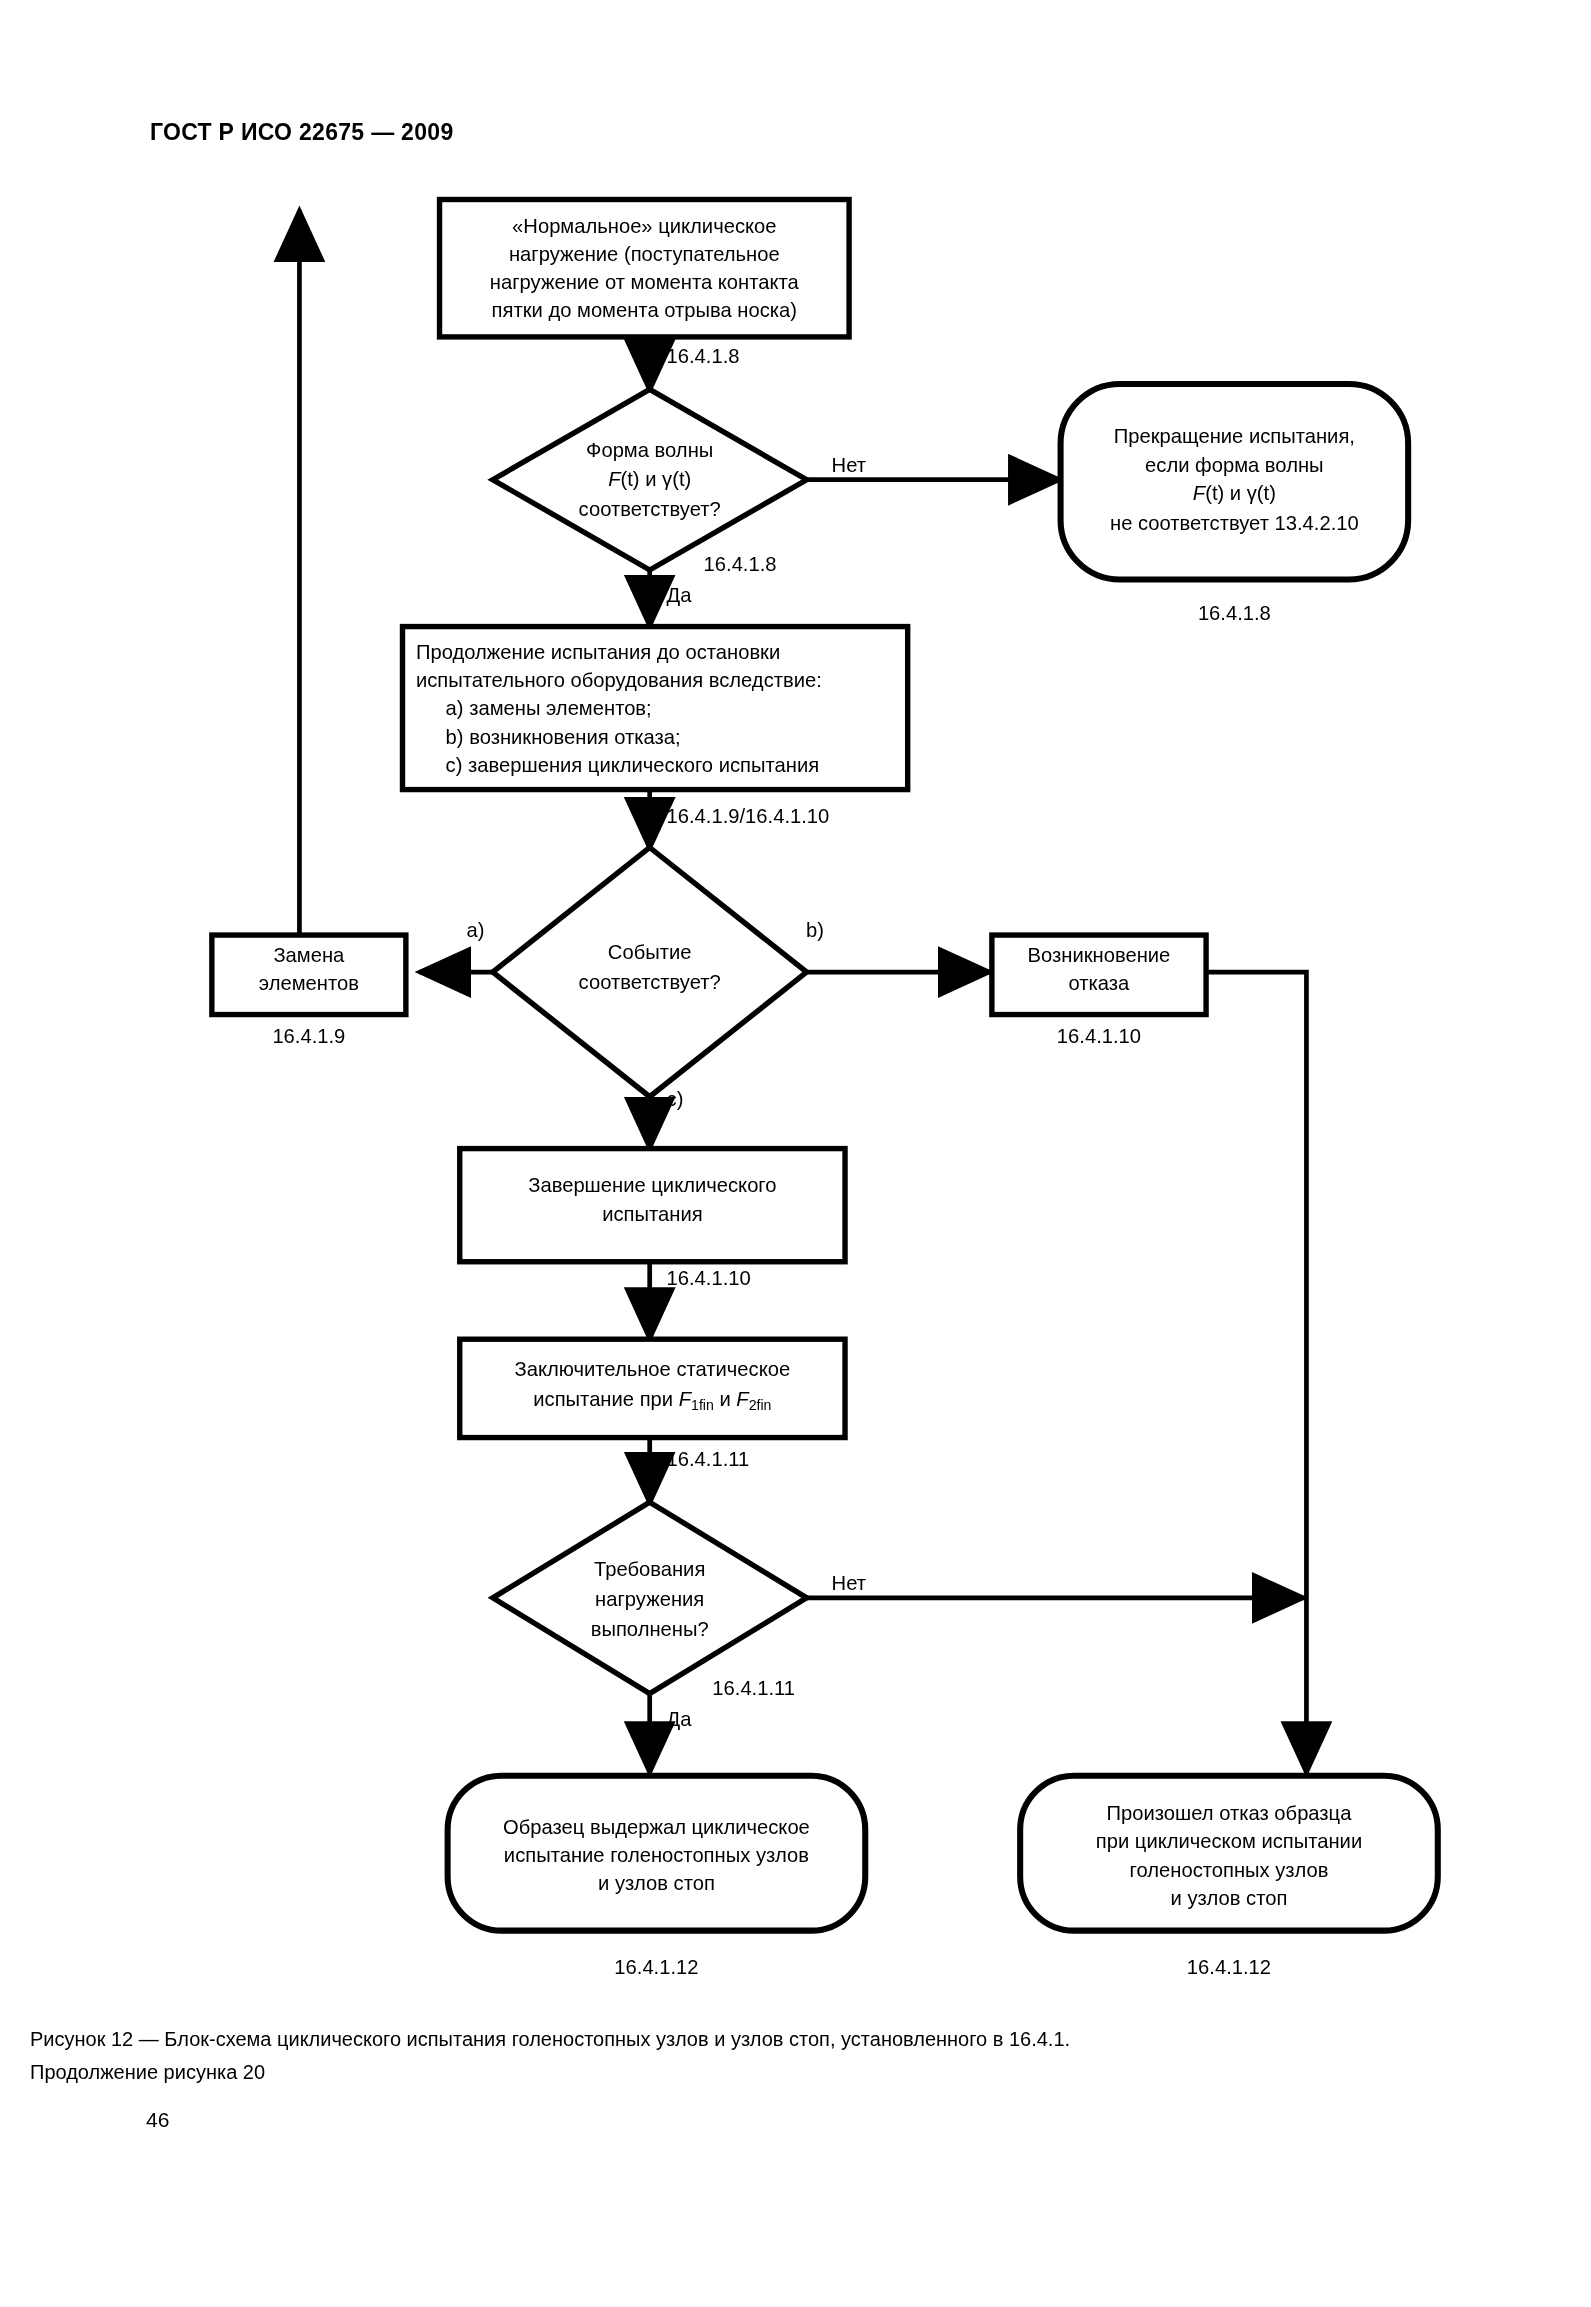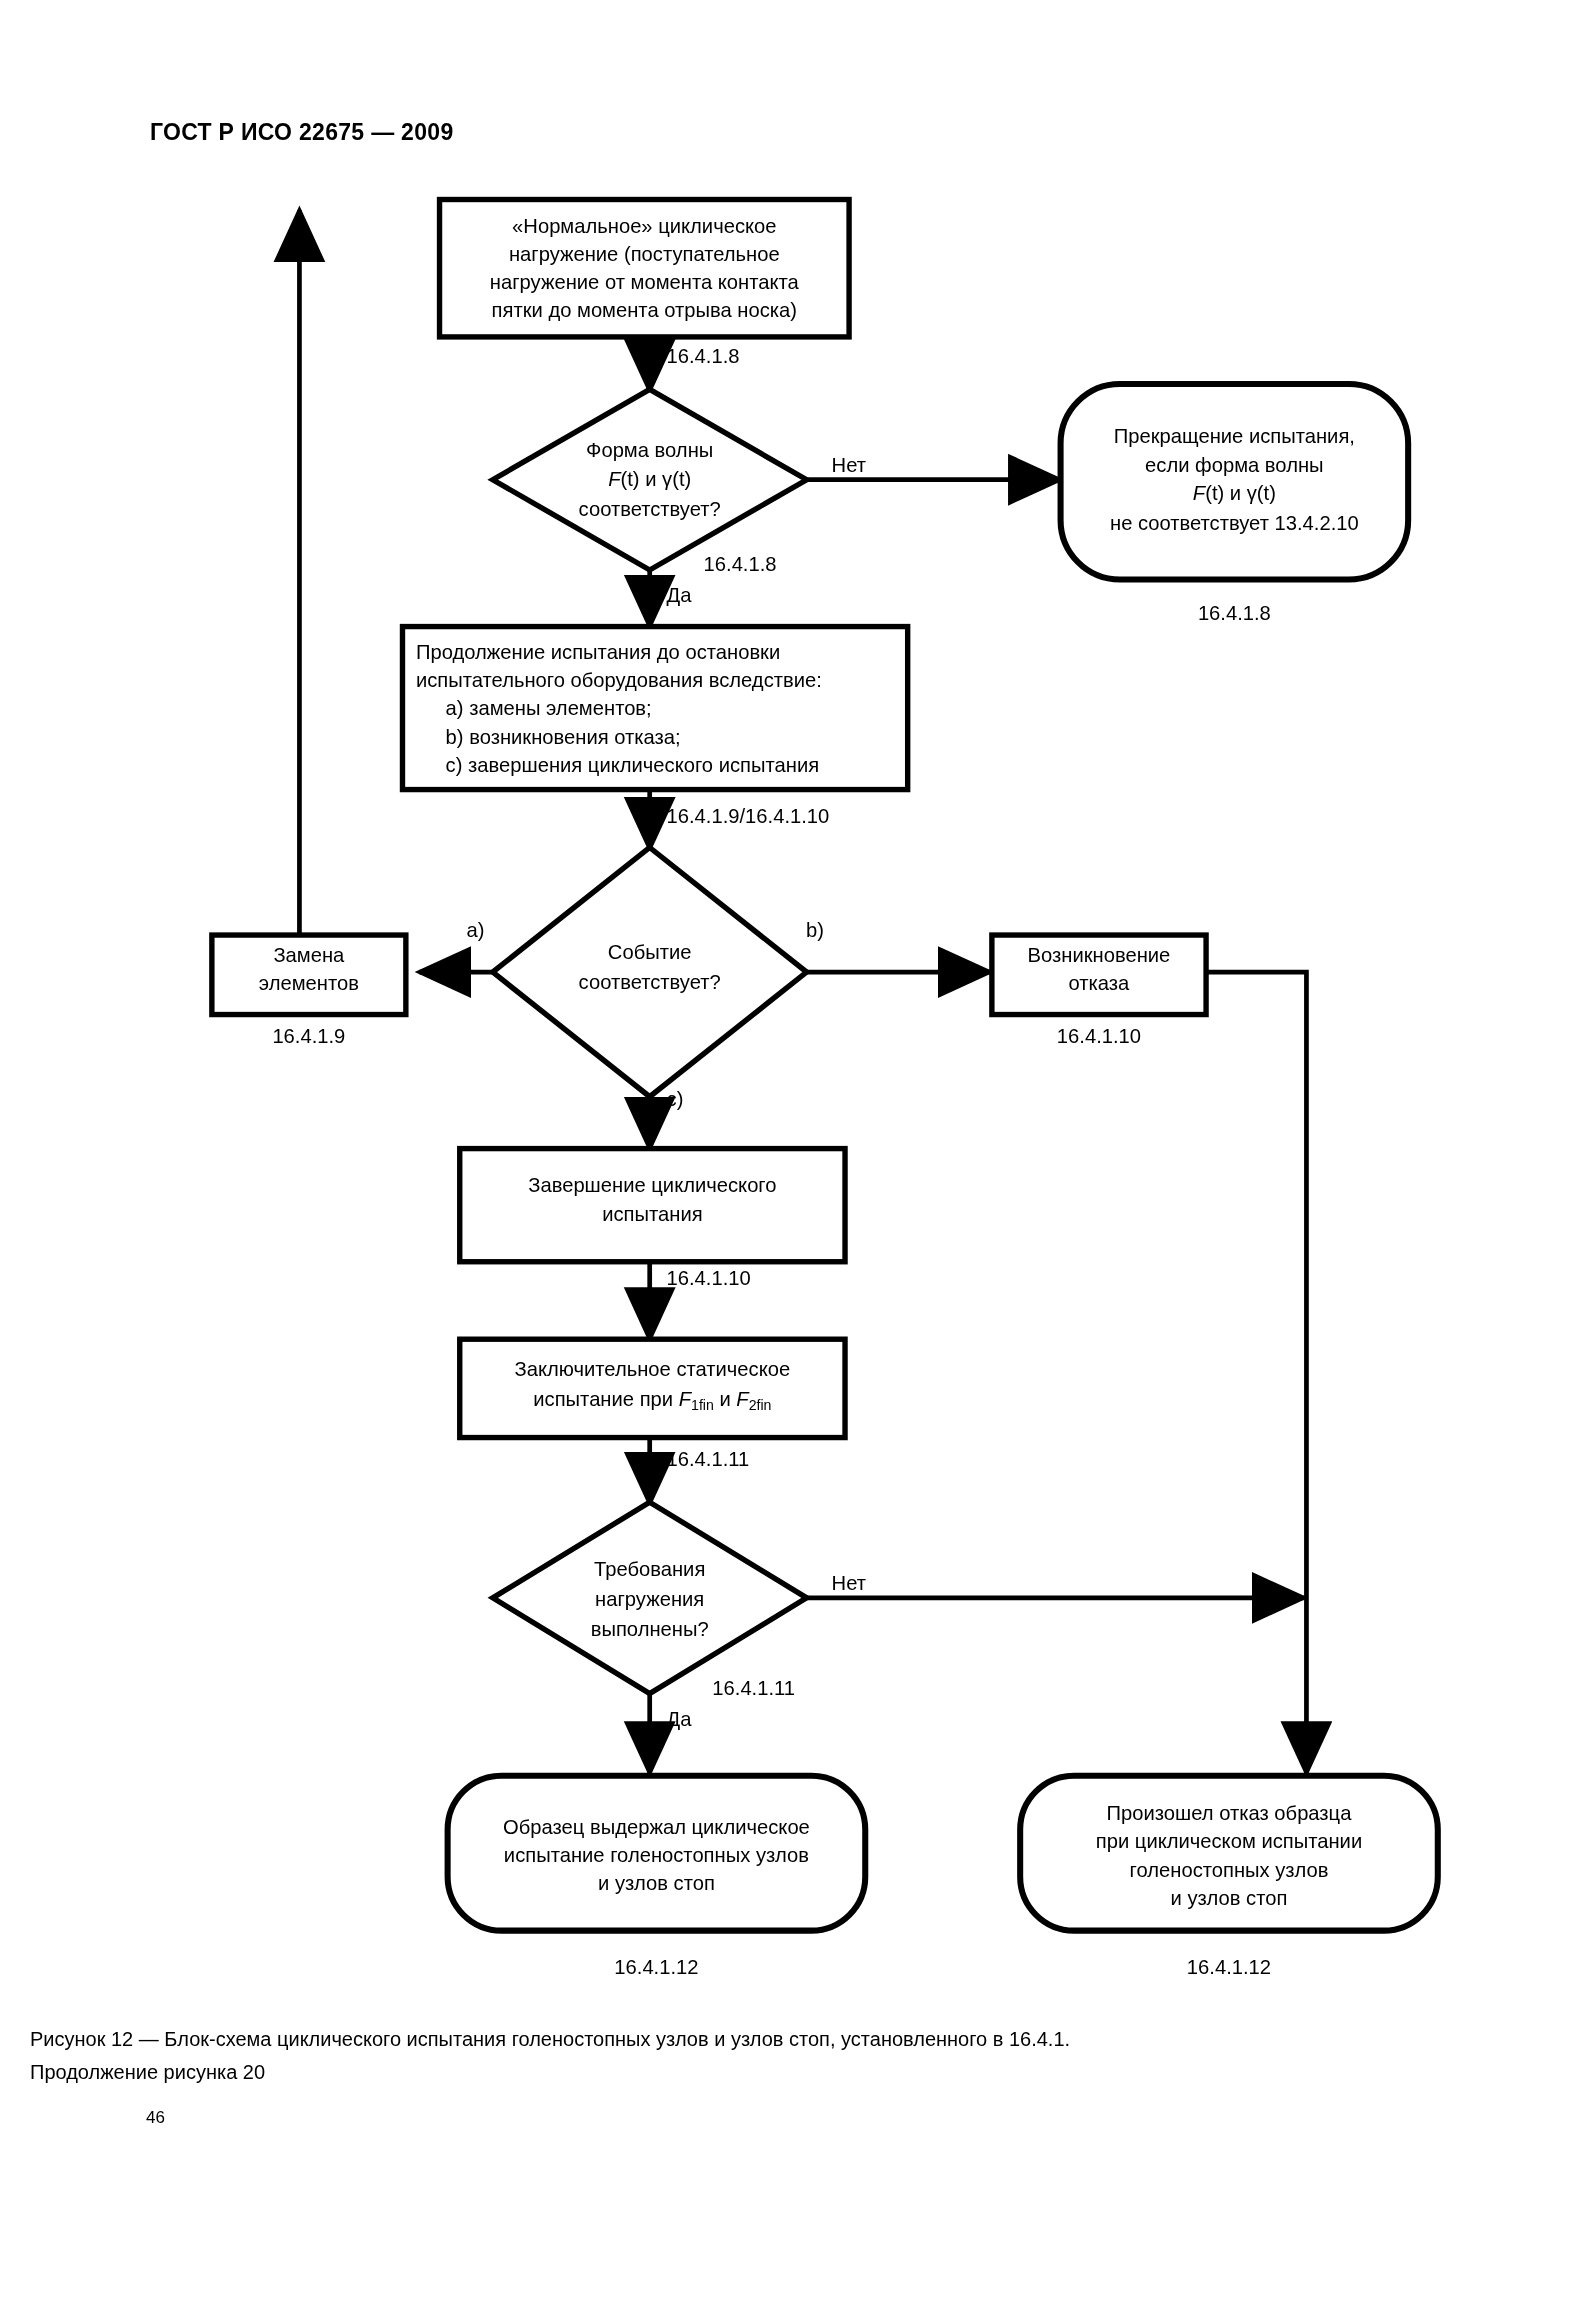--- a/index.html
+++ b/index.html
@@ -34,21 +34,21 @@
     text-align:left;
     font-size:20px;
     line-height:1.45;
   }
   .cap-l1{top:2025px;}
   .cap-l2{top:2058px;}
 
   .pagenum{
     position:absolute;
     left:116px; top:2108px;
-    font-size:17px;
+    font-size:21px;
   }
 
   
   text{ font-family:"Liberation Sans","DejaVu Sans",sans-serif; fill:#000; }
   .t-node{ font-size:30px; }
   .t-ref { font-size:30px; }
   .t-lbl { font-size:30px; }
   .t-sub { font-size:21px; }
   .ital  { font-style:italic; }
 </style>

